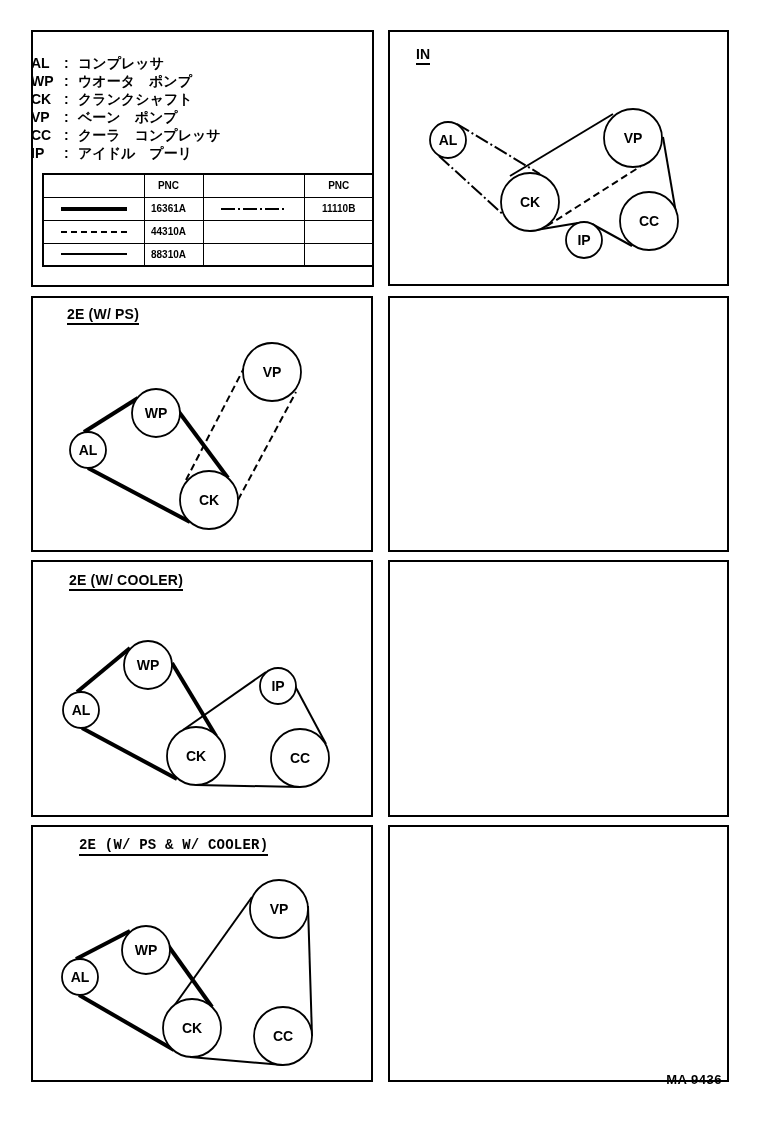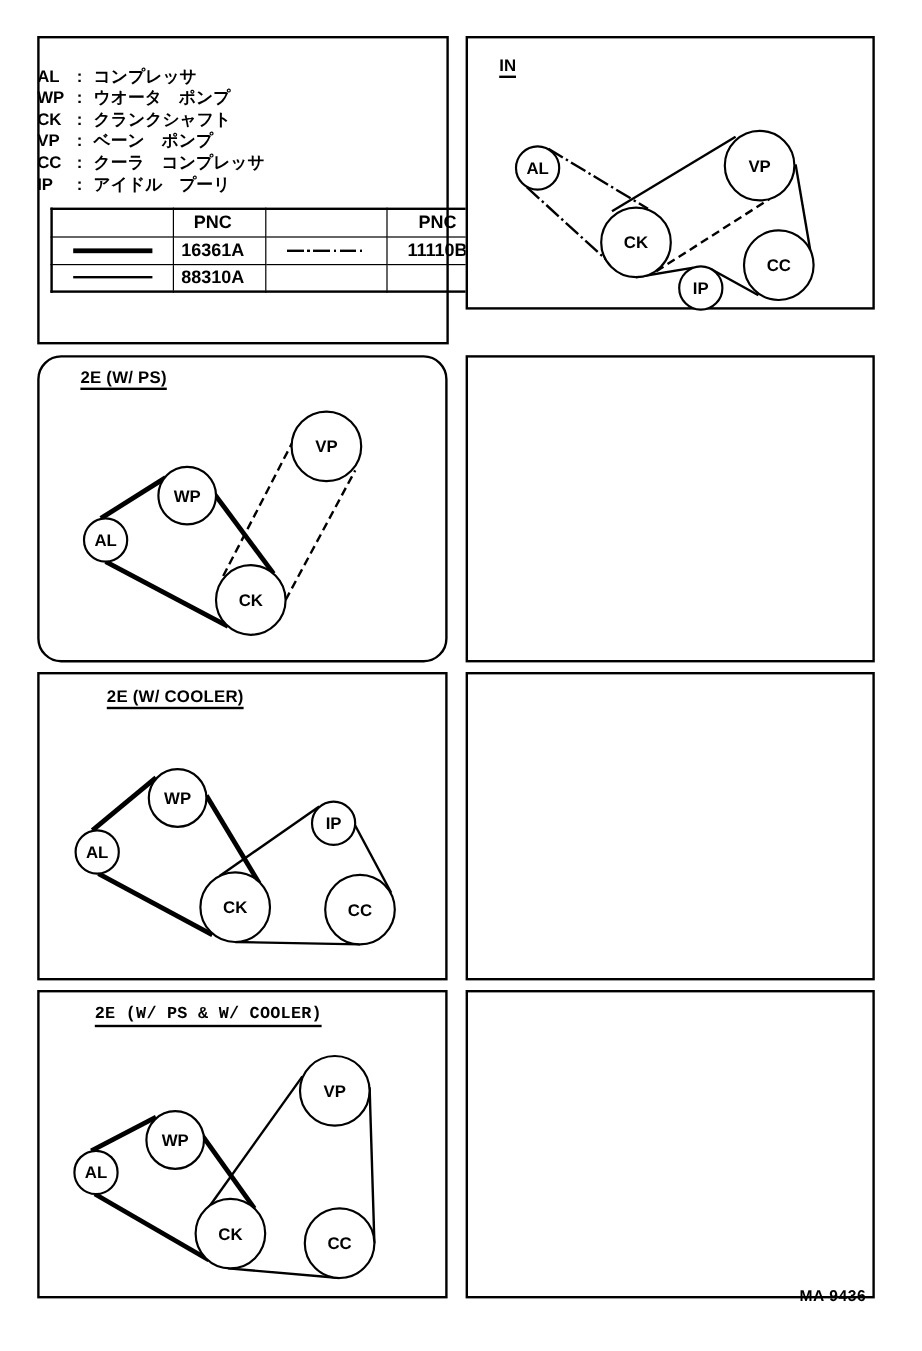--- a/index.html
+++ b/index.html
@@ -7,21 +7,21 @@
            font-family: "Liberation Sans", "DejaVu Sans", sans-serif; color: #000; }
     .panel { position: absolute; border: 2px solid #000; box-sizing: border-box; background: #fff; }
     .panel svg { position: absolute; left: 0; top: 0; overflow: visible; }
     .panel-title { position: absolute; font-weight: bold; font-size: 14px; letter-spacing: 0.2px;
                    border-bottom: 2.5px solid #000; padding-bottom: 1px; line-height: 16px; white-space: nowrap; }
     .legend-list { position: absolute; left: 0; top: 20px; font-weight: bold; font-size: 14px; line-height: 18px; }
     .legend-row { display: flex; white-space: nowrap; }
     .legend-code { width: 33px; padding-left: 0px; }
     .legend-sep { width: 14px; }
     .pnc-table { position: absolute; left: 9px; top: 141px; border-collapse: collapse; border: 2px solid #000; }
-    .pnc-table td, .pnc-table th { border: 1.5px solid #000; height: 23px; padding: 0 17px; font-size: 15px;
+    .pnc-table td, .pnc-table th { border: 1.5px solid #000; height: 23px; padding: 0 17px; font-size: 10px;
                                    font-weight: bold; text-align: center; box-sizing: border-box; }
     .pnc-table .c-line { width: 78px; }
     .pnc-table .c-pnc { width: 78px; text-align: right; padding-left: 6px; }
     .pnc-table .c-pnc2 { width: 75px; }
     .pnc-table th { font-weight: bold; }
     .line-sample { display: block; margin: 0 auto; width: 66px; height: 0; }
     .ls-thick { border-top: 4px solid #000; }
     .ls-dash { border-top: 2px dashed #000; }
     .ls-thin { border-top: 2px solid #000; }
     .ls-dashdot { height: 2px; background: repeating-linear-gradient(90deg, #000 0 14px, #fff 14px 17px, #000 17px 19px, #fff 19px 22px); }
@@ -78,32 +78,40 @@
             <span class="line-sample ls-thick"></span>
           </td>
       <td class="c-pnc">16361A</td>
       <td class="c-line">
             <span class="line-sample ls-dashdot"></span>
           </td>
       <td class="c-pnc2">11110B</td>
     </tr>
     <tr>
       <td class="c-line">
+            <span class="line-sample ls-dash"></span>
+          </td>
+      <td class="c-pnc">44310A</td>
+      <td class="c-line"></td>
+      <td class="c-pnc2"></td>
+    </tr>
+    <tr>
+      <td class="c-line">
             <span class="line-sample ls-thin"></span>
           </td>
       <td class="c-pnc">88310A</td>
       <td class="c-line"></td>
       <td class="c-pnc2"></td>
     </tr>
   </tbody>
     </table>
 </div>
 
 <div id="panels">
-    <div class="panel" style="left: 388px; top: 30px; width: 341px; height: 228px;">
+    <div class="panel" style="left: 388px; top: 30px; width: 341px; height: 256px;">
       <div class="panel-title" style="left: 26px; top: 14px;">IN</div>
       <svg width="341" height="256">
         <g transform="translate(-390,-32)">
           <line x1="457" y1="124" x2="540" y2="174" stroke="#000000" stroke-width="2" stroke-dasharray="14 3 2 3"></line>
           <line x1="439" y1="156" x2="519" y2="229" stroke="#000000" stroke-width="2" stroke-dasharray="14 3 2 3"></line>
           <line x1="510" y1="176" x2="613" y2="114" stroke="#000000" stroke-width="2"></line>
           <line x1="663" y1="137" x2="677" y2="219" stroke="#000000" stroke-width="2"></line>
           <line x1="530" y1="231" x2="578" y2="223" stroke="#000000" stroke-width="2"></line>
           <line x1="592" y1="224" x2="632" y2="246" stroke="#000000" stroke-width="2"></line>
           <line x1="547" y1="226" x2="641" y2="166" stroke="#000000" stroke-width="2" stroke-dasharray="7 4"></line>
@@ -123,21 +131,21 @@
             <circle cx="649" cy="221" r="29" fill="#ffffff" stroke="#000000" stroke-width="1.8"></circle>
             <text x="649" y="226" text-anchor="middle" class="pulley-label" font-family="Liberation Sans, DejaVu Sans, sans-serif" font-weight="bold" font-size="14">CC</text>
           </g>
           <g>
             <circle cx="584" cy="240" r="18" fill="#ffffff" stroke="#000000" stroke-width="1.8"></circle>
             <text x="584" y="245" text-anchor="middle" class="pulley-label" font-family="Liberation Sans, DejaVu Sans, sans-serif" font-weight="bold" font-size="14">IP</text>
           </g>
         </g>
       </svg>
     </div>
-    <div class="panel" style="left: 31px; top: 296px; width: 342px; height: 256px; border-radius: 20px;">
+    <div class="panel" style="left: 31px; top: 296px; width: 342px; height: 256px;">
       <div class="panel-title" style="left: 34px; top: 8px;">2E (W/ PS)</div>
       <svg width="342" height="256">
         <g transform="translate(-33,-298)">
           <line x1="84" y1="432" x2="138" y2="398" stroke="#000000" stroke-width="4"></line>
           <line x1="176" y1="408" x2="228" y2="478" stroke="#000000" stroke-width="4"></line>
           <line x1="88" y1="468" x2="190" y2="522" stroke="#000000" stroke-width="4"></line>
           <line x1="186" y1="480" x2="244" y2="368" stroke="#000000" stroke-width="2" stroke-dasharray="7 4"></line>
           <line x1="238" y1="500" x2="296" y2="392" stroke="#000000" stroke-width="2" stroke-dasharray="7 4"></line>
           <g>
             <circle cx="88" cy="450" r="18" fill="#ffffff" stroke="#000000" stroke-width="1.8"></circle>
@@ -152,21 +160,21 @@
             <text x="272" y="377" text-anchor="middle" class="pulley-label" font-family="Liberation Sans, DejaVu Sans, sans-serif" font-weight="bold" font-size="14">VP</text>
           </g>
           <g>
             <circle cx="209" cy="500" r="29" fill="#ffffff" stroke="#000000" stroke-width="1.8"></circle>
             <text x="209" y="505" text-anchor="middle" class="pulley-label" font-family="Liberation Sans, DejaVu Sans, sans-serif" font-weight="bold" font-size="14">CK</text>
           </g>
         </g>
       </svg>
     </div>
     <div class="panel" style="left: 31px; top: 560px; width: 342px; height: 257px;">
-      <div class="panel-title" style="left: 36px; top: 10px; margin-left: 20px;">2E (W/ COOLER)</div>
+      <div class="panel-title" style="left: 36px; top: 10px;">2E (W/ COOLER)</div>
       <svg width="342" height="257">
         <g transform="translate(-33,-562)">
           <line x1="77" y1="692" x2="130" y2="648" stroke="#000000" stroke-width="4"></line>
           <line x1="172" y1="663" x2="216" y2="736" stroke="#000000" stroke-width="4"></line>
           <line x1="82" y1="728" x2="177" y2="779" stroke="#000000" stroke-width="4"></line>
           <line x1="183" y1="730" x2="266" y2="672" stroke="#000000" stroke-width="2"></line>
           <line x1="295" y1="686" x2="326" y2="744" stroke="#000000" stroke-width="2"></line>
           <line x1="196" y1="785" x2="300" y2="787" stroke="#000000" stroke-width="2"></line>
           <g>
             <circle cx="81" cy="710" r="18" fill="#ffffff" stroke="#000000" stroke-width="1.8"></circle>

